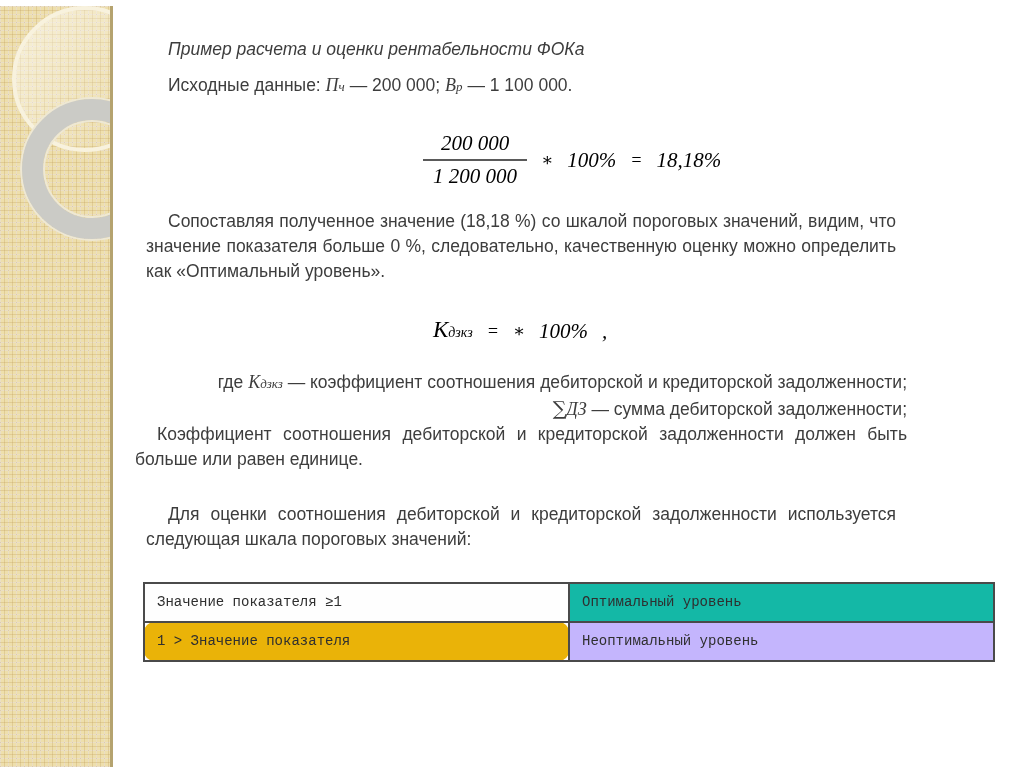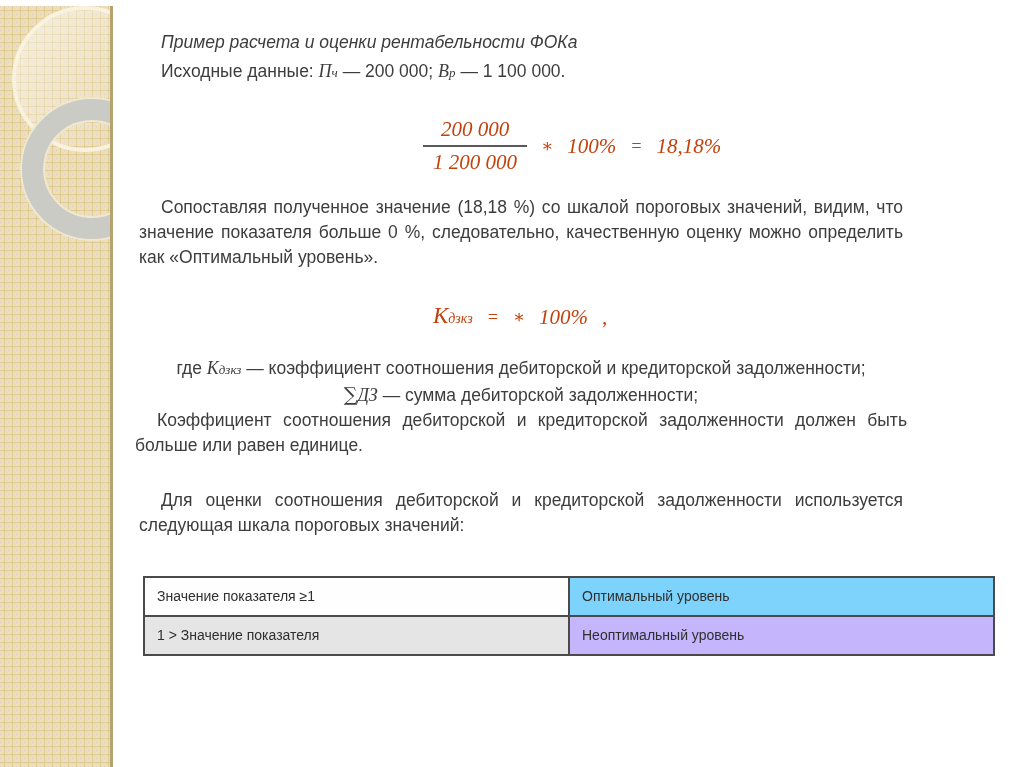--- a/index.html
+++ b/index.html
@@ -30,69 +30,69 @@
     position:absolute;left:22px;top:93px;width:98px;height:98px;
     border:21px solid #cbcbc6;border-radius:50%;
     box-shadow:0 0 0 2px #eee8d4, inset 0 0 0 2px #eee8d4;
   }
   
   .page{position:absolute;left:113px;top:0;right:0;bottom:0;background:#ffffff;}
   .text-col{
     position:absolute;left:22px;top:26px;width:772px;
     font-size:17.5px;line-height:25px;text-align:justify;
   }
-  .para{margin:4px;}
+  .para{margin:11px;}
   .indent{text-indent:22px;}
   .i-sans{font-style:italic;}
   .var{
     font-family:"Liberation Serif","DejaVu Serif",serif;
     font-style:italic;font-size:18px;
   }
   .var-sub{
     font-family:"Liberation Serif","DejaVu Serif",serif;
     font-style:italic;font-size:13px;
   }
   .sigma{
     font-family:"DejaVu Serif","Liberation Serif",serif;
     font-style:italic;font-size:19px;
   }
   
   .formula{
     display:flex;align-items:center;gap:14px;
     font-family:"Liberation Serif","DejaVu Serif",serif;
-    font-style:italic;font-size:21px;color:#c2410c;
+    font-style:italic;font-size:21px;color:#000000;
     text-align:center;
   }
   .formula-1{margin-top:26px;padding-left:288px;height:70px;}
   .formula-2{margin-top:16px;padding-left:298px;height:62px;}
   .frac{display:inline-flex;flex-direction:column;align-items:center;vertical-align:middle;}
   .frac .num{padding:0 10px 3px;}
   .frac .den{border-top:2px solid #5a5a5a;padding:3px 10px 0;}
   .op{font-size:18px;}
   .k-main{font-size:23px;}
   .k-sub{font-size:14px;}
   .frac .sg{font-size:24px;}
   
-  .defs p{margin:0;text-align:center;}
+  .defs p{margin:0;text-align:right;}
   .m-top-8{margin-top:8px;}
   .m-top-14{margin-top:14px;}
   .m-top-30{margin-top:30px;}
   
   .scale-table{
-    margin-top:38px;margin-left:8px;width:852px;
-    border-collapse:collapse;table-layout:fixed;
+    margin-top:30px;margin-left:8px;width:852px;
+    border-collapse:collapse;table-layout:fixed;font-family:Liberation Mono, monospace;
   }
   .scale-table td{
     border:2px solid #4a4a4a;height:37px;
     padding:0 12px;vertical-align:middle;
     font-size:14px;color:#2f2f2f;text-align:left;
   }
   .cell-crit-0{background:#fefefe;}
-  .cell-crit-1{background:#e5e5e5;}
-  .cell-lvl-0{background:#7dd3fc;}
+  .cell-crit-1{background:#eab308;border-radius:10px;}
+  .cell-lvl-0{background:#14b8a6;}
   .cell-lvl-1{background:#c4b5fd;}
 </style>
 </head>
 <body>
 
 <div class="side-strip">
   <div class="ring-outline"></div>
   <div class="ring-silver"></div>
 </div>
 

